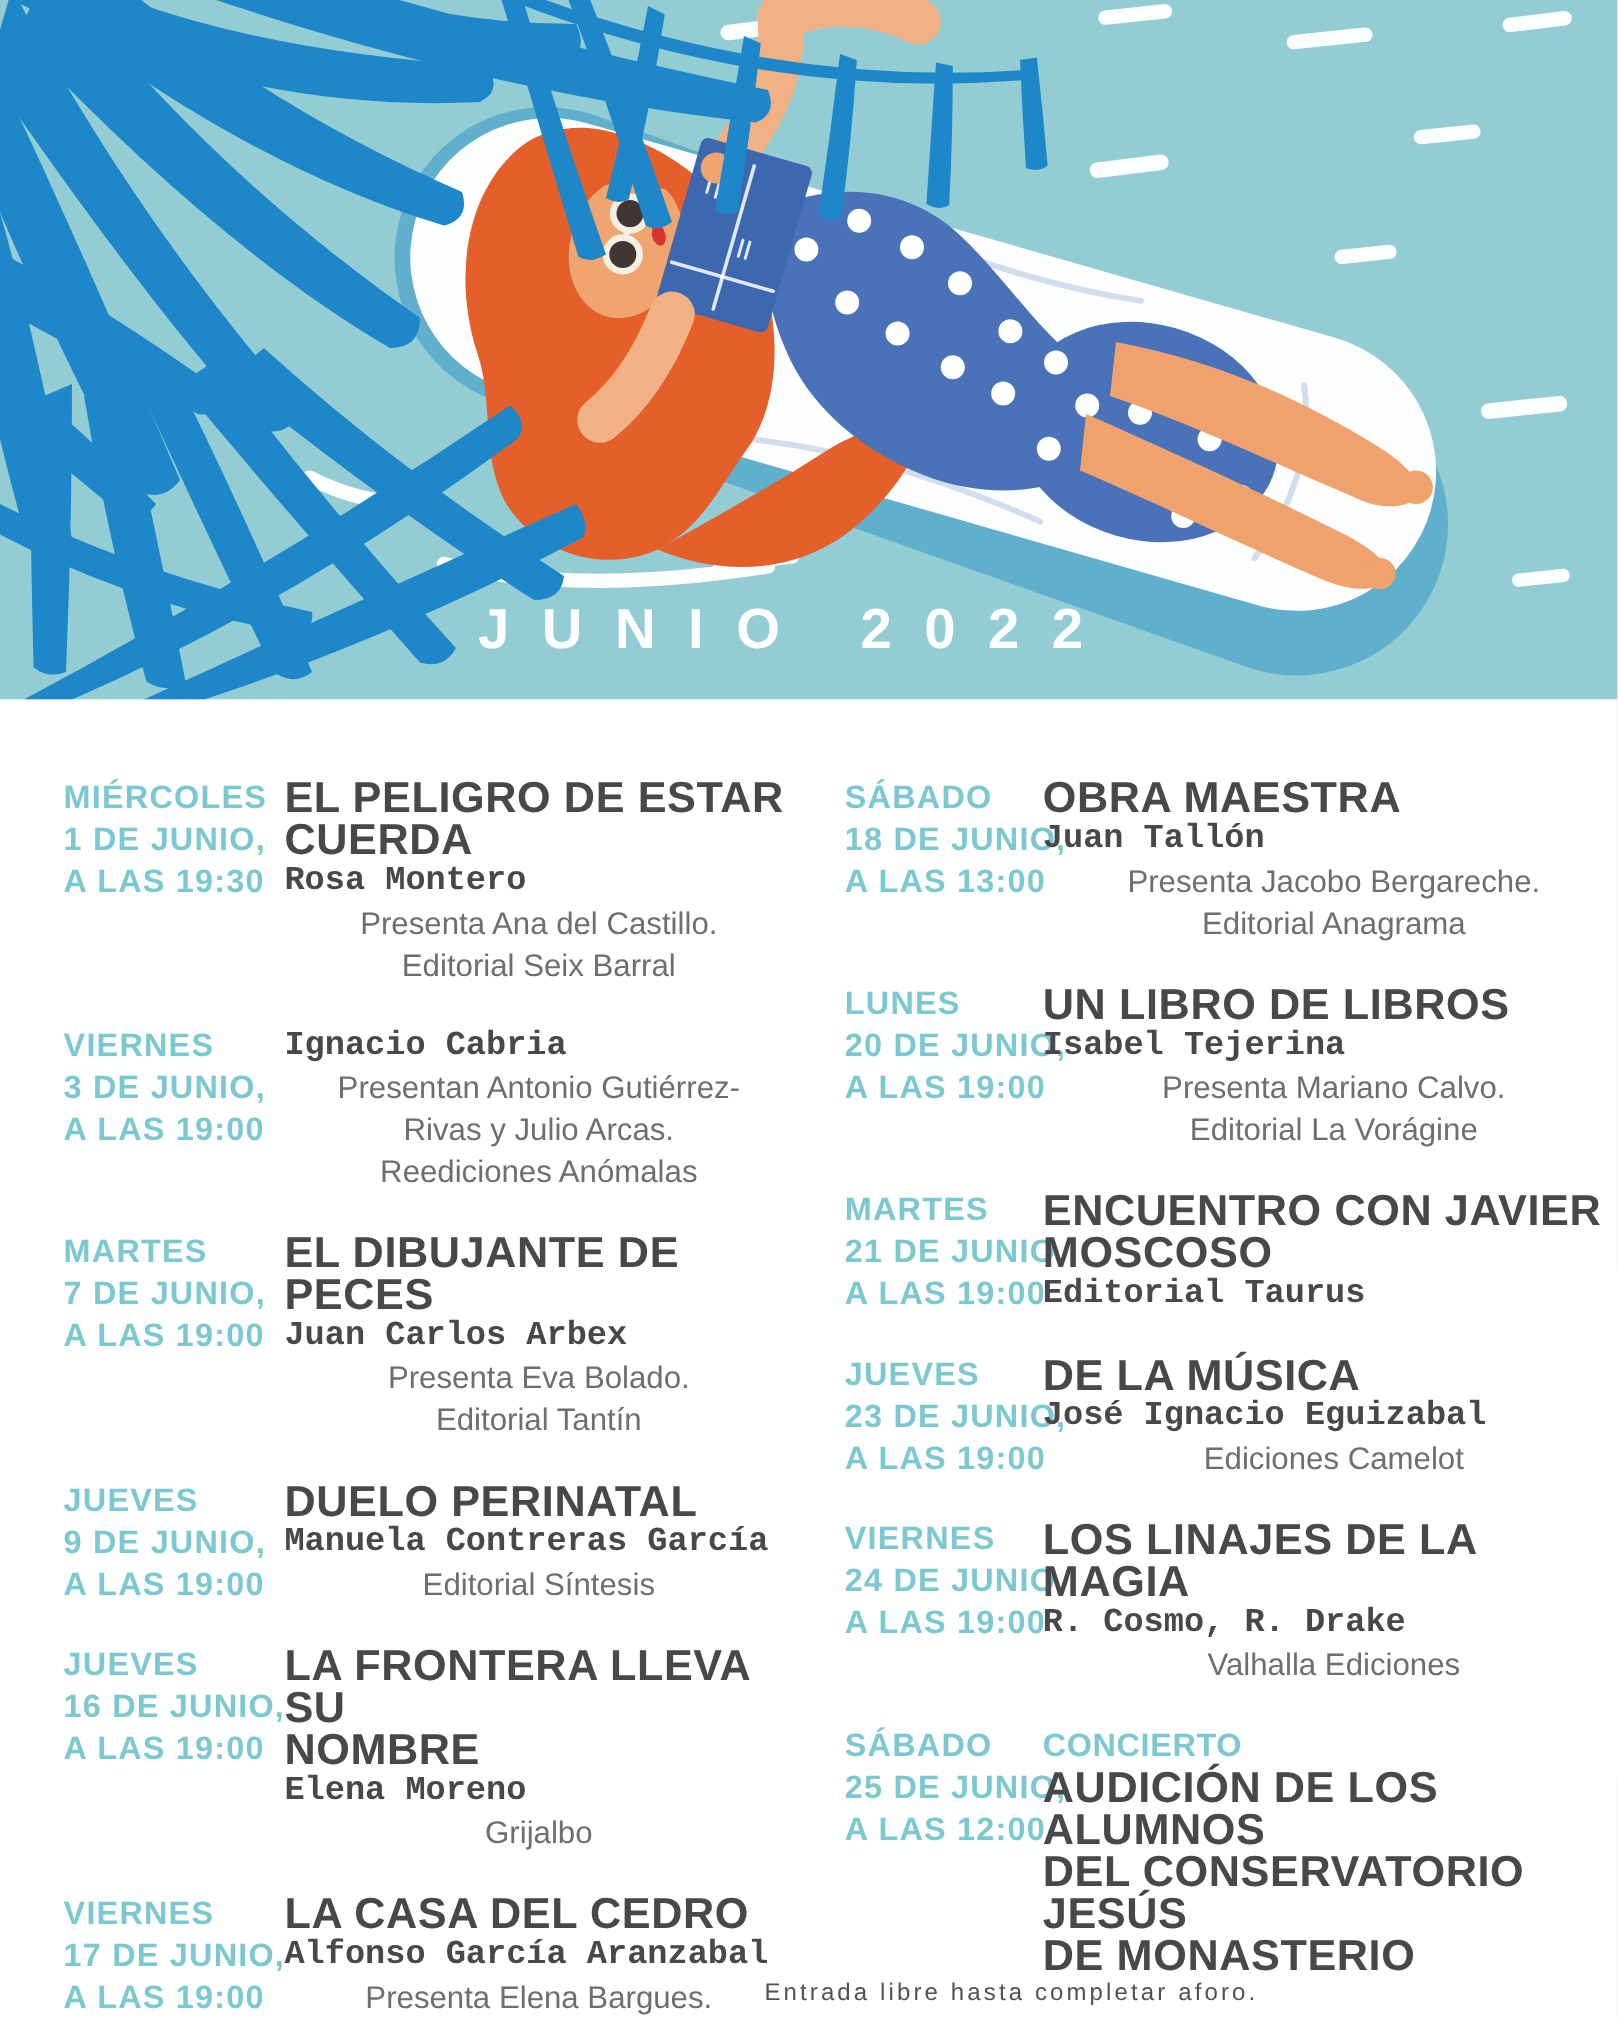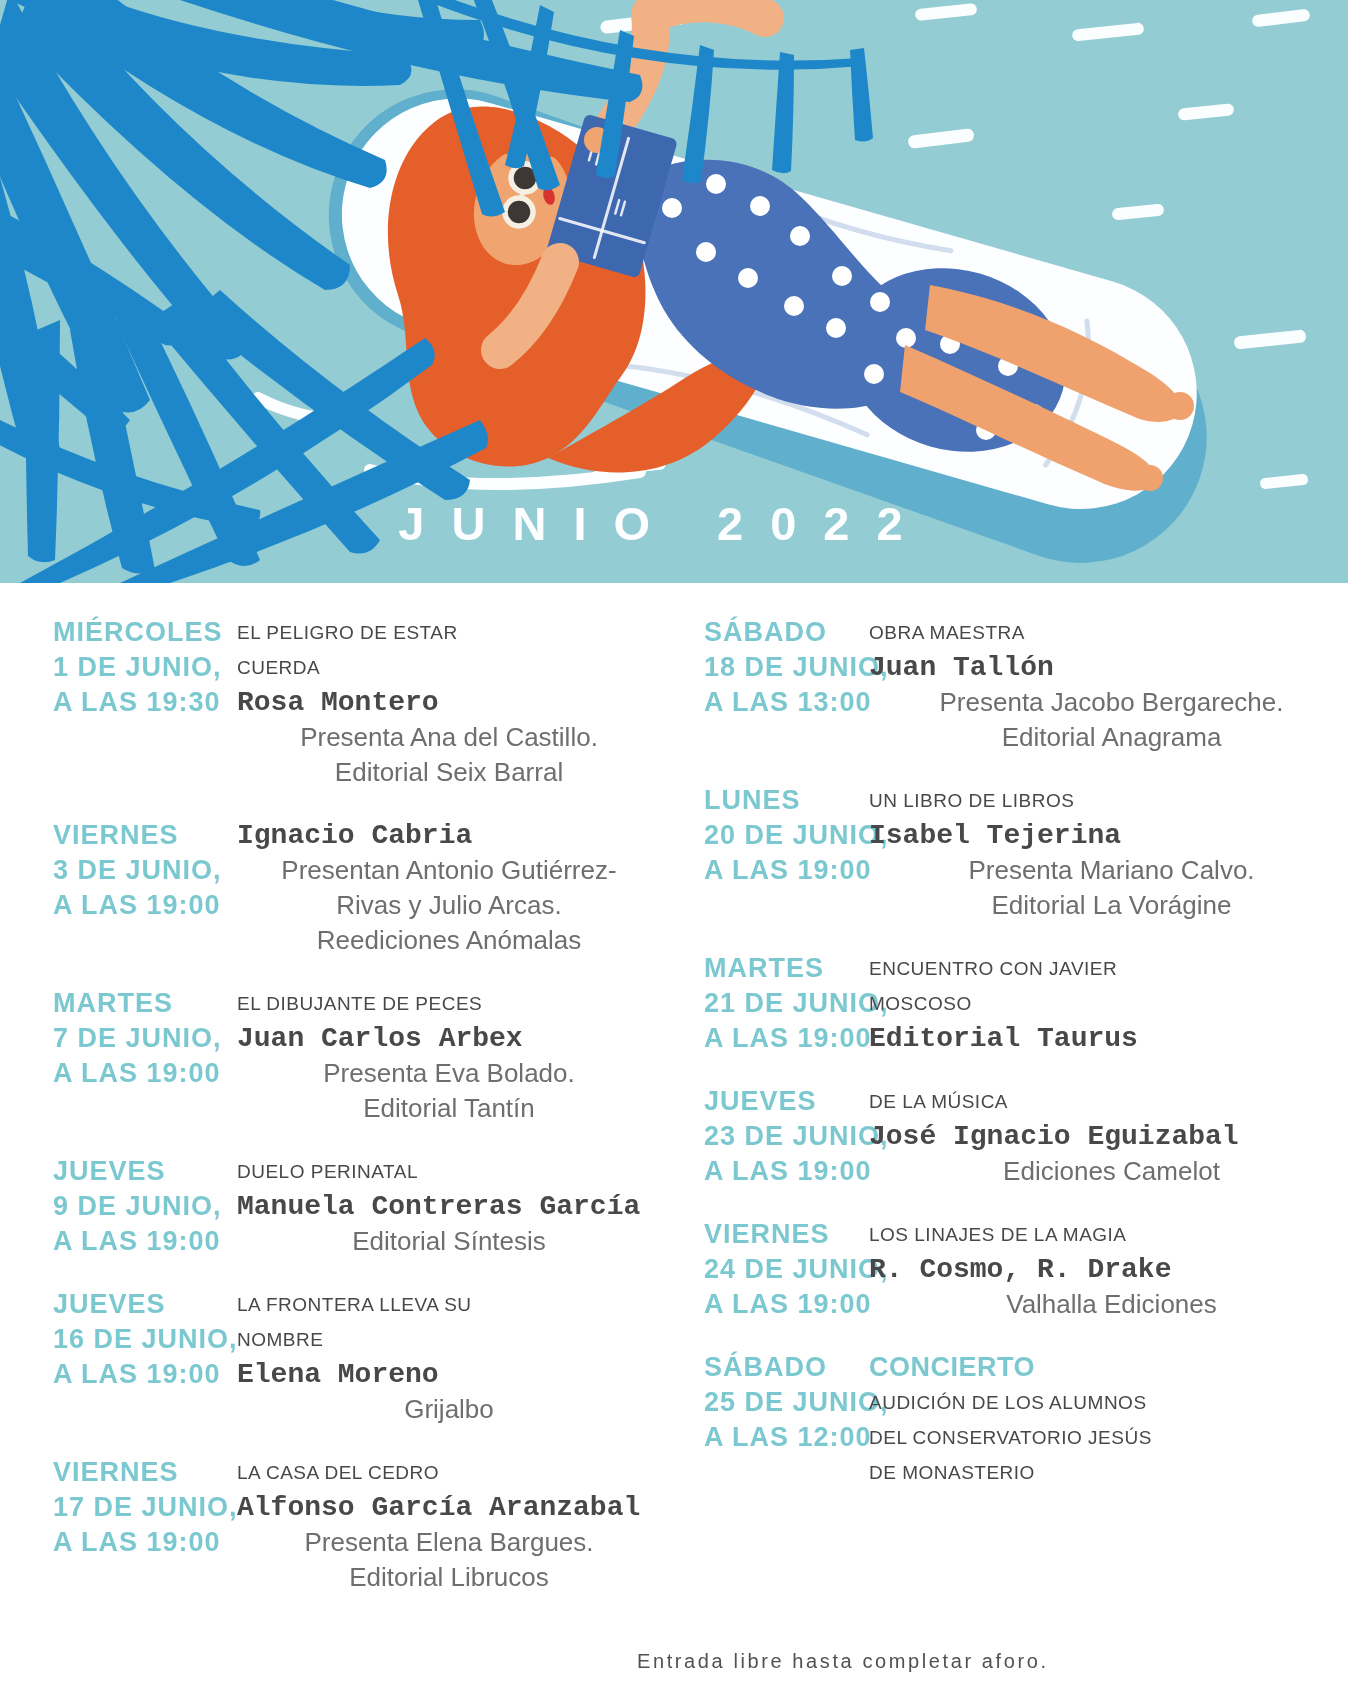--- a/index.html
+++ b/index.html
@@ -10,28 +10,28 @@
   html,body{margin:0;padding:0;background:#e9e9e9;}
   .poster{position:relative;width:1348px;height:1682px;background:#ffffff;
     font-family:"Liberation Sans",sans-serif;overflow:hidden;margin:0 auto;}
   .illustration{position:absolute;top:0;left:0;width:1348px;height:583px;}
   .illustration svg{display:block;}
   .big-title{position:absolute;top:496px;left:24px;width:1280px;text-align:center;
     font-size:47px;font-weight:700;letter-spacing:27px;color:#fdfeff;white-space:nowrap;}
   .events{position:absolute;top:615px;}
   .events-left{left:53px;width:608px;}
   .events-right{left:704px;width:650px;}
-  .event{display:flex;margin-bottom:28px;}
+  .event{display:flex;margin-bottom:28px;margin-top:32px;}
   .edates{width:184px;flex:none;}
   .events-right .edates{width:165px;}
   .edates div{font-size:27px;font-weight:700;line-height:35px;color:var(--accent);
     letter-spacing:1px;white-space:nowrap;}
   .econtent{flex:1;}
   .line{white-space:pre-line;line-height:35px;}
-  .l-title{font-size:19px;font-weight:400;color:var(--dark);letter-spacing:.5px;}
+  .l-title{font-size:36px;font-weight:700;color:var(--dark);letter-spacing:.5px;}
   .l-author{font-size:28px;font-weight:700;color:var(--dark);font-family:Liberation Mono, monospace;}
   .l-detail{font-size:26px;font-weight:400;color:var(--gray);text-align:center;}
   .l-accent{font-size:27px;font-weight:700;color:var(--accent);letter-spacing:.5px;}
   .footer-note{position:absolute;left:637px;top:1650px;font-size:20px;
     letter-spacing:2.6px;color:#515153;}
   
   .water{fill:var(--water);} .dash{fill:#fbfeff;} .leaf{fill:var(--leaf);}
   .shadow{fill:var(--shadow);} .float{fill:#fdfeff;}
   .crease{stroke:#d2deed;stroke-width:5;fill:none;stroke-linecap:round;}
   .wisp{stroke:#fdfeff;stroke-width:12;fill:none;stroke-linecap:round;}

